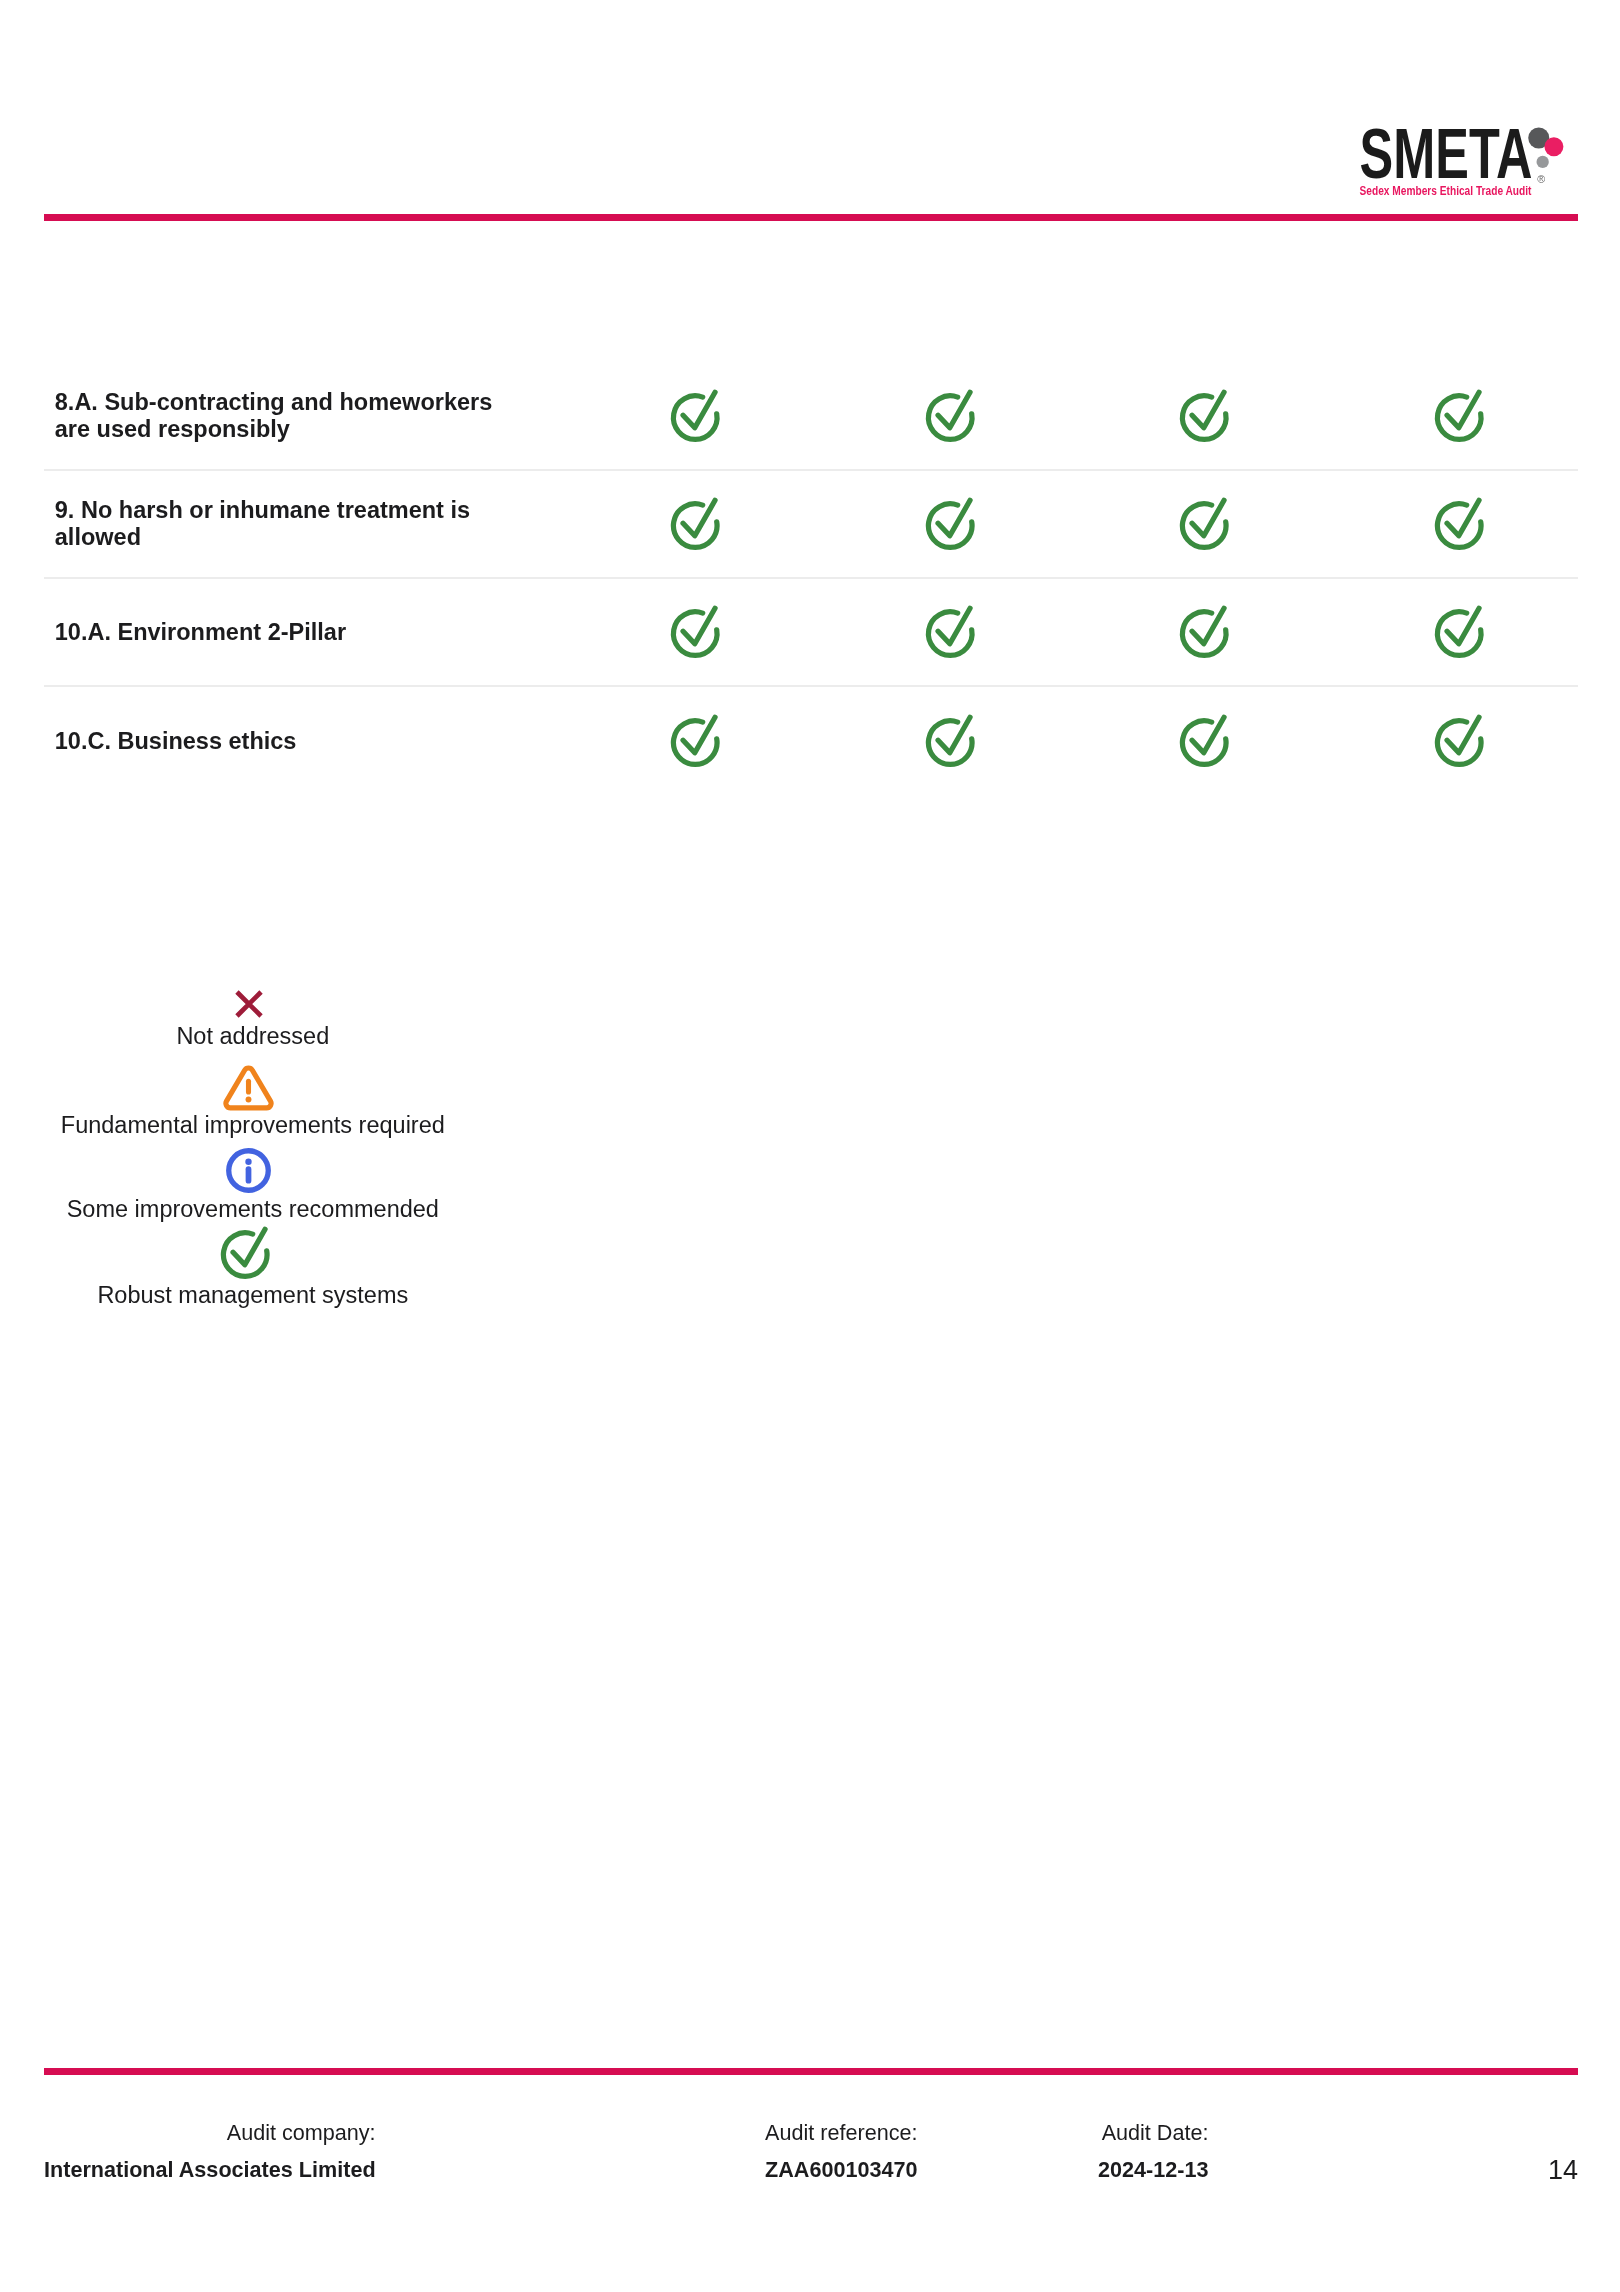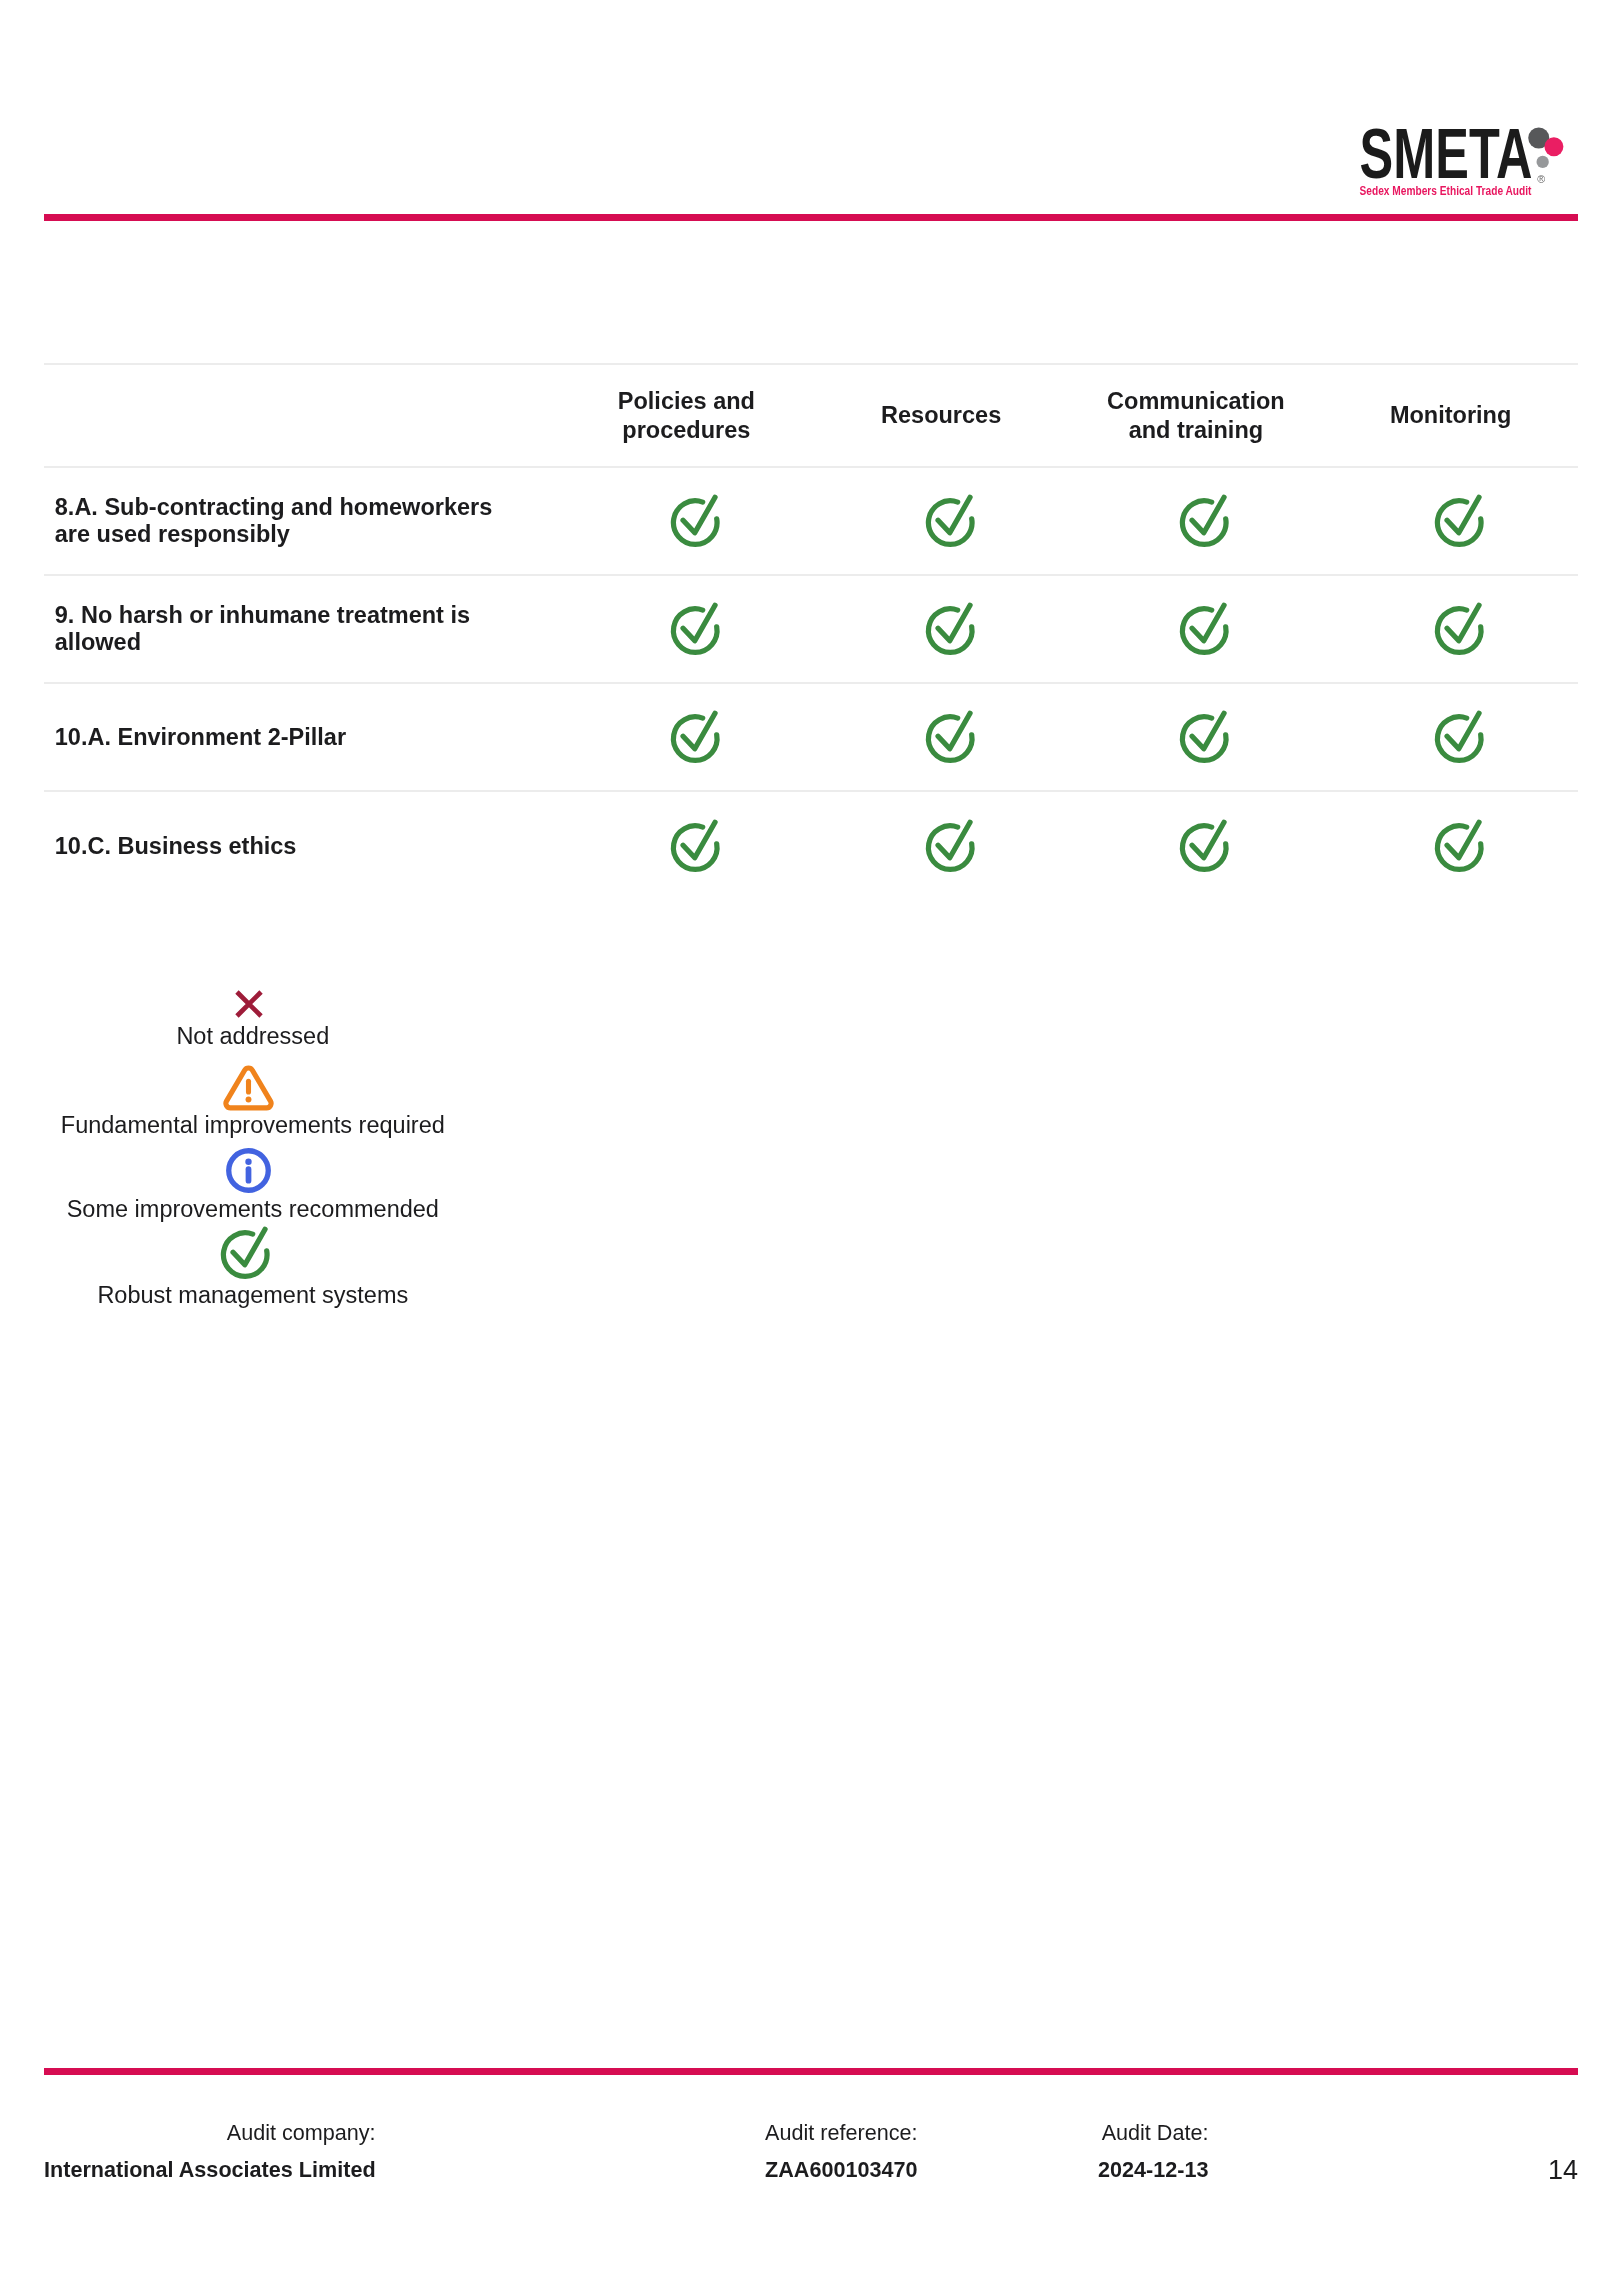--- a/index.html
+++ b/index.html
@@ -89,29 +89,20 @@
     <circle cx="184.5" cy="20.5" r="10.8" fill="#57585A"></circle>
     <circle cx="188.5" cy="45" r="6.3" fill="#96989A"></circle>
     <circle cx="200" cy="29.5" r="9.7" fill="#EA1E63"></circle>
     <text x="183" y="67" font-size="11" fill="#6b6b6b">®</text>
     <text x="1" y="79" font-size="12.2" font-weight="bold" fill="#E8165F" textLength="176" lengthAdjust="spacingAndGlyphs">Sedex Members Ethical Trade Audit</text>
   </svg>
 
   <div class="rule" style="top:214px; background:#D60D52;"></div>
 
   <div class="mgmt-table">
-    <div class="t-head">
-      <div class="t-label-spacer"></div>
-      <div class="t-col">Policies and
-procedures</div>
-      <div class="t-col">Resources</div>
-      <div class="t-col">Communication
-and training</div>
-      <div class="t-col">Monitoring</div>
-    </div>
 
     <div class="t-row">
       <div class="t-label">8.A. Sub-contracting and homeworkers
 are used responsibly</div>
       <div class="t-col">
           <svg width="61" height="57" viewBox="0 0 28 26">
             <use href="#ic-check"></use>
           </svg>
         </div>
       <div class="t-col">

